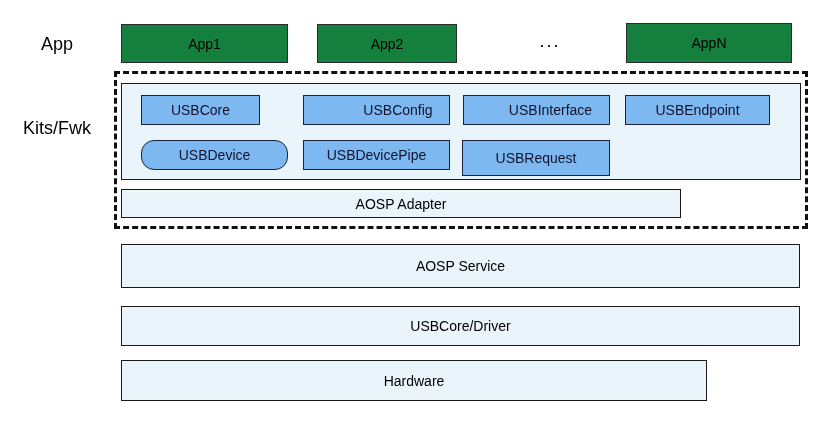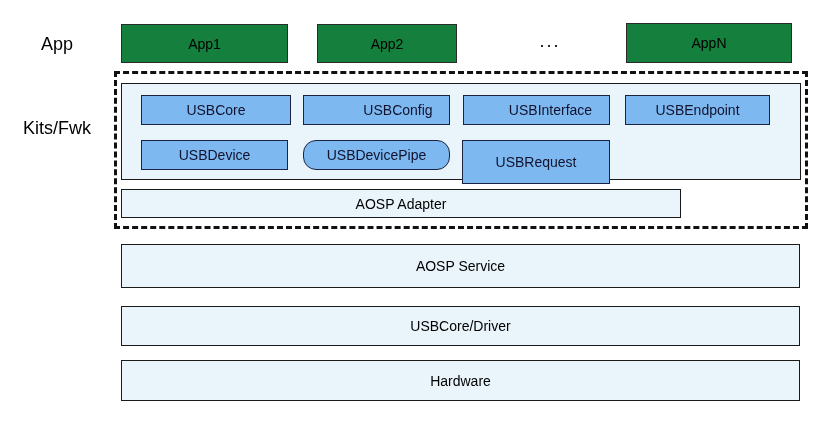--- a/index.html
+++ b/index.html
@@ -56,28 +56,28 @@
 
   <div class="abs center app-box" style="left:121px; top:24px; width:167px; height:39px;">App1</div>
   <div class="abs center app-box" style="left:317px; top:24px; width:140px; height:39px;">App2</div>
   <div class="abs center ellipsis" style="left:520px; top:20px; width:60px; height:32px;">...</div>
   <div class="abs center app-box" style="left:626px; top:23px; width:166px; height:40px;">AppN</div>
 
   <div class="abs dashed-frame" style="left:114px; top:71px; width:694px; height:158px;"></div>
 
   <div class="abs panel" style="left:121px; top:83px; width:680px; height:97px;"></div>
 
-  <div class="abs center module" style="left:141px; top:95px; width:150px; height:30px;">USBCore</div>
+  <div class="abs center module" style="left:141px; top:95px; width:119px; height:30px;">USBCore</div>
   <div class="abs center module" style="left:303px; top:95px; width:147px; height:30px;padding-left:43px;">USBConfig</div>
   <div class="abs center module" style="left:463px; top:95px; width:147px; height:30px;padding-left:28px;">USBInterface</div>
   <div class="abs center module" style="left:625px; top:95px; width:145px; height:30px;">USBEndpoint</div>
 
-  <div class="abs center module" style="left:141px; top:140px; width:147px; height:30px;">USBDevice</div>
-  <div class="abs center module" style="left:303px; top:140px; width:147px; height:30px;border-radius:13px;">USBDevicePipe</div>
-  <div class="abs center module" style="left:462px; top:140px; width:148px; height:44px;">USBRequest</div>
+  <div class="abs center module" style="left:141px; top:140px; width:147px; height:30px;border-radius:13px;">USBDevice</div>
+  <div class="abs center module" style="left:303px; top:140px; width:147px; height:30px;">USBDevicePipe</div>
+  <div class="abs center module" style="left:462px; top:140px; width:148px; height:36px;">USBRequest</div>
 
   <div class="abs center panel" style="left:121px; top:189px; width:560px; height:29px;">AOSP Adapter</div>
 
   <div class="abs center panel" style="left:121px; top:244px; width:679px; height:44px;">AOSP Service</div>
   <div class="abs center panel" style="left:121px; top:306px; width:679px; height:40px;">USBCore/Driver</div>
-  <div class="abs center panel" style="left:121px; top:360px; width:679px; height:41px;">Hardware</div>
+  <div class="abs center panel" style="left:121px; top:360px; width:586px; height:41px;">Hardware</div>
 
 </div>
 
 </body></html>

